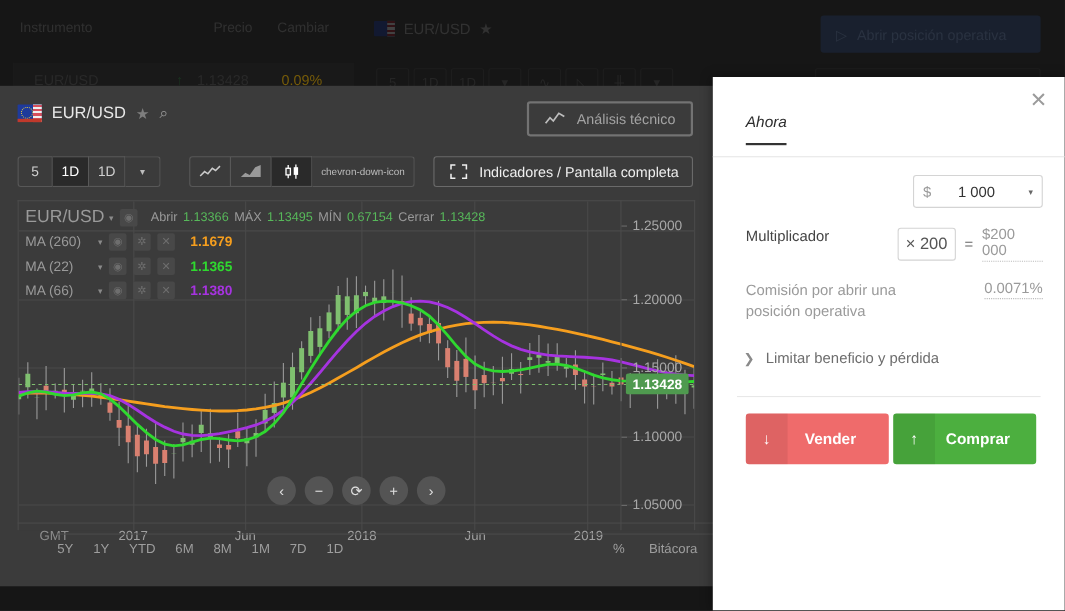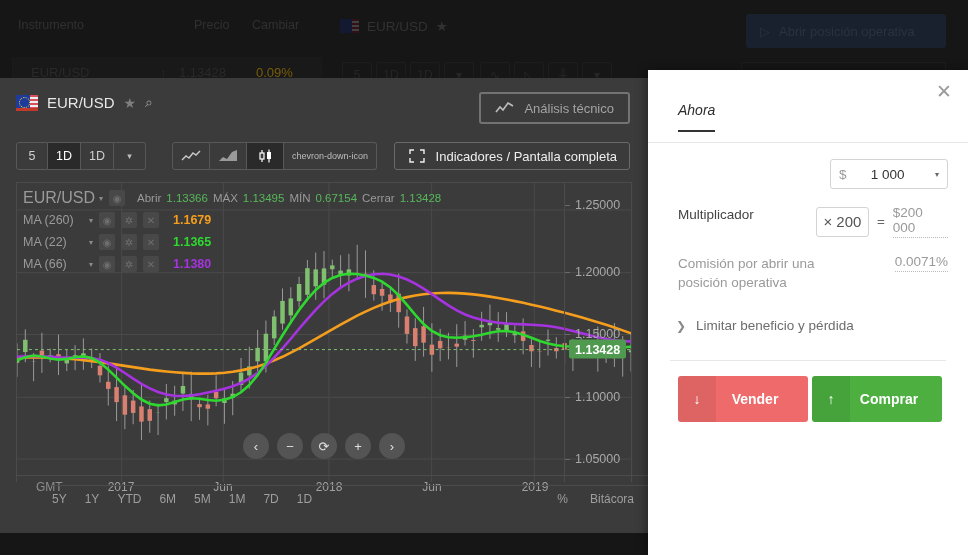--- a/index.html
+++ b/index.html
@@ -598,21 +598,21 @@
       <span style="left:313px">2018</span>
       <span style="left:416px">Jun</span>
       <span style="left:519px">2019</span>
     </div>
 
     <div class="range-bar">
       <span class="rg">5Y</span>
       <span class="rg">1Y</span>
       <span class="rg">YTD</span>
       <span class="rg">6M</span>
-      <span class="rg">5M</span>
+      <span class="rg">8M</span>
       <span class="rg">1M</span>
       <span class="rg">7D</span>
       <span class="rg">1D</span>
       <span class="spacer"></span>
       <span class="right-it">%</span>
       <span class="right-it" style="margin-right:14px">Bitácora</span>
     </div>
   </div>
 
   <div class="trade-panel">

